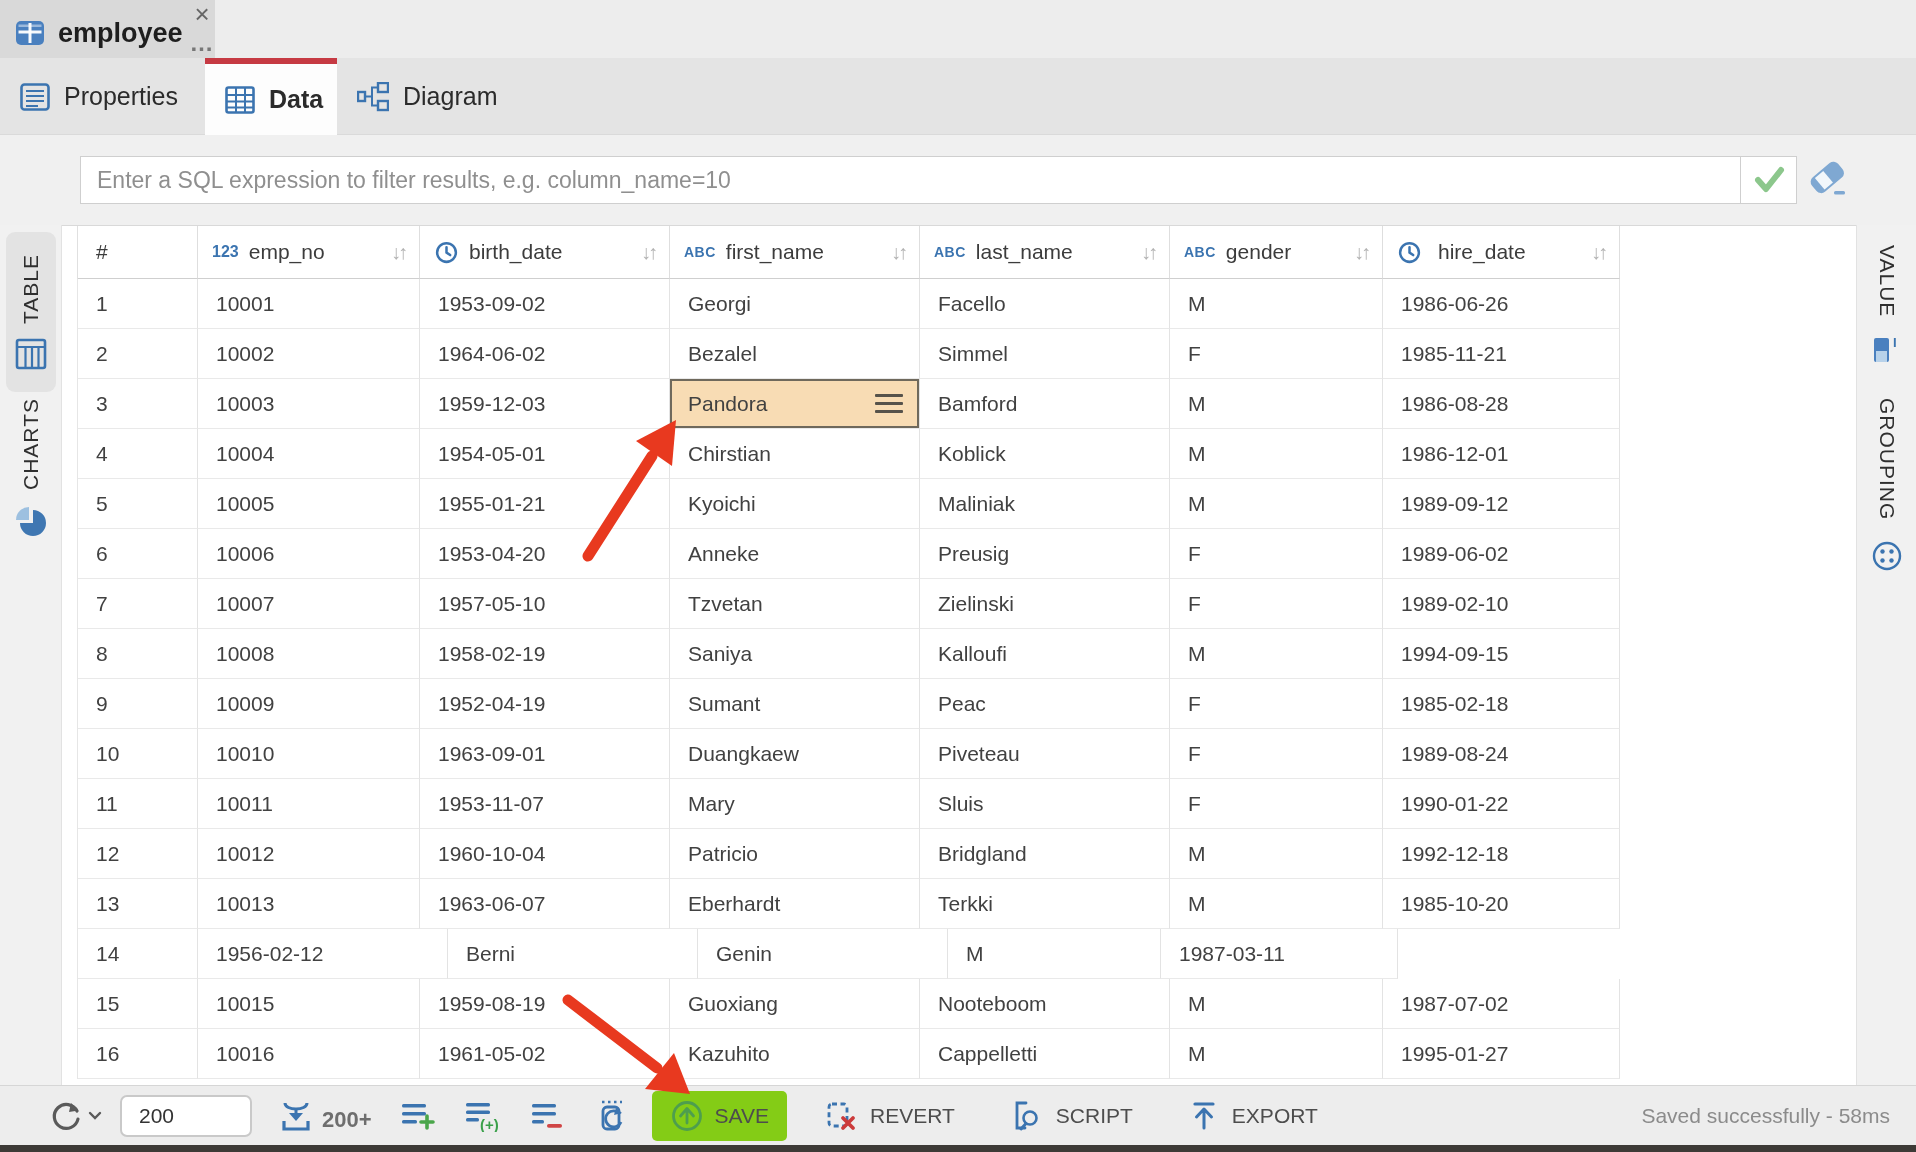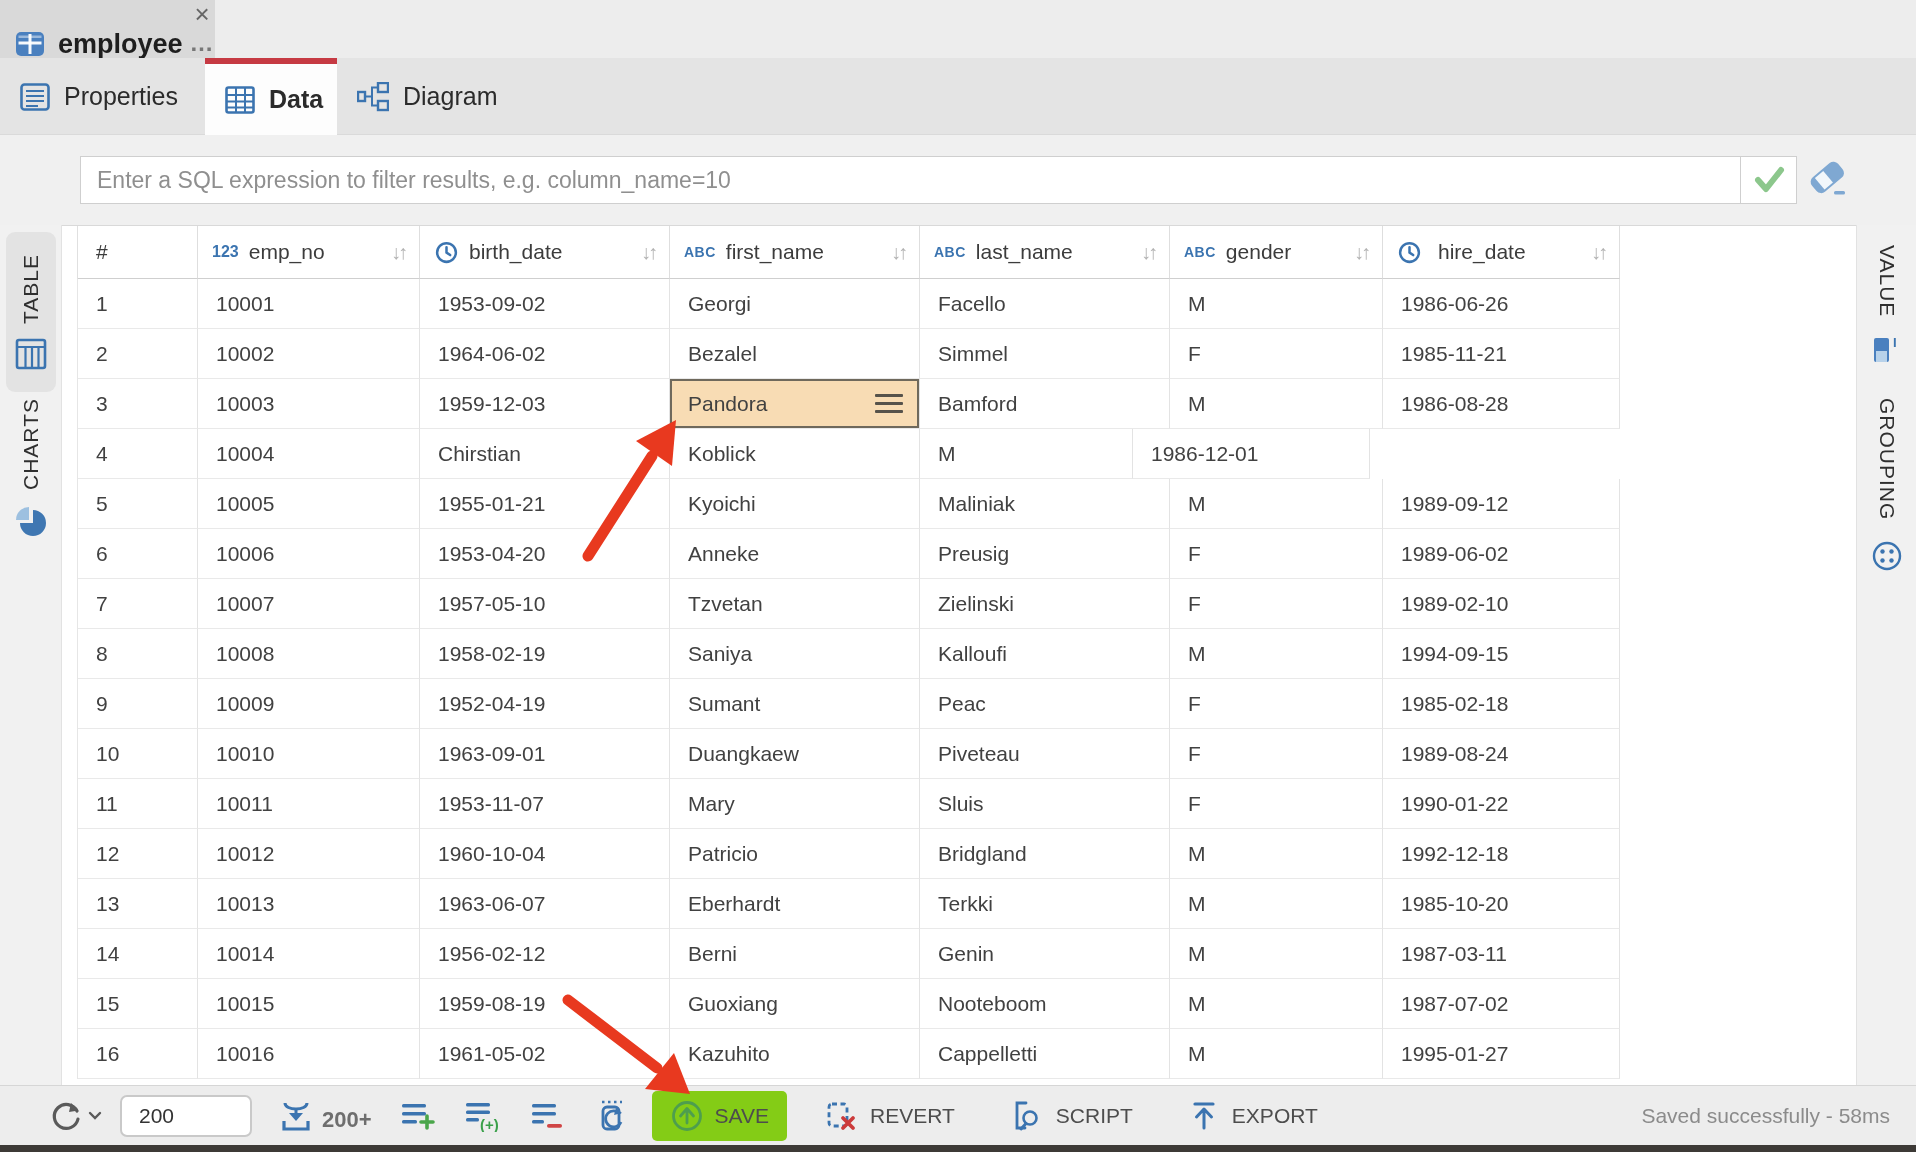--- a/index.html
+++ b/index.html
@@ -3,21 +3,21 @@
 <meta charset="utf-8">
 <style>
   html,body{margin:0;padding:0;background:#cfcfcf;}
   .screen{position:relative;width:1916px;height:1152px;overflow:hidden;background:#f0f0f0;
           font-family:"Liberation Sans",sans-serif;color:#333;}
   svg{display:block;}
 
   
   .filetabbar{position:absolute;left:0;top:0;width:1916px;height:58px;background:#ededed;}
   .file-tab-block{position:absolute;left:0;top:0;width:215px;height:58px;background:#d9d9d9;}
-  .file-tab{position:absolute;left:0;top:15px;width:182px;height:58px;display:flex;align-items:center;gap:13px;padding-left:15px;box-sizing:border-box;justify-content:space-between;}
+  .file-tab{position:absolute;left:0;top:4px;width:182px;height:58px;display:flex;align-items:center;gap:13px;padding-left:15px;box-sizing:border-box;justify-content:space-between;}
   .file-tab .lbl{font-size:27px;font-weight:bold;color:#1e1e1e;}
   .tab-close{position:absolute;left:188px;top:0px;width:28px;height:28px;font-size:26px;color:#666;display:flex;align-items:center;justify-content:center;cursor:default;}
   .tab-more{position:absolute;left:188px;top:30px;width:28px;height:26px;font-size:24px;font-weight:bold;color:#777;display:flex;align-items:center;justify-content:center;letter-spacing:1px;}
 
   
   .viewtabs{position:absolute;left:0;top:58px;width:1916px;height:77px;background:#e4e4e4;border-bottom:1px solid #dadada;box-sizing:border-box;}
   .vtab{position:absolute;top:0;height:77px;display:flex;align-items:center;gap:14px;padding:0 20px;box-sizing:border-box;font-size:25px;color:#2b2b2b;}
   .vtab.props{left:0;width:205px;}
   .vtab.data{left:205px;width:132px;background:#fdfdfd;border-top:6px solid #c63a43;font-weight:bold;}
   .vtab.diag{left:337px;width:210px;}
@@ -270,20 +270,21 @@
                 <i></i>
               </span>
             </div>
             <div class="gcell" style="width: 250px;">Bamford</div>
             <div class="gcell" style="width: 213px;">M</div>
             <div class="gcell" style="width: 237px;">1986-08-28</div>
           </div>
           <div class="grow">
             <div class="gcell" style="width: 120px;">4</div>
             <div class="gcell" style="width: 222px;">10004</div>
+            <div class="gcell" style="width: 250px;">1954-05-01</div>
             <div class="gcell" style="width: 250px;">Chirstian</div>
             <div class="gcell" style="width: 250px;">Koblick</div>
             <div class="gcell" style="width: 213px;">M</div>
             <div class="gcell" style="width: 237px;">1986-12-01</div>
           </div>
           <div class="grow">
             <div class="gcell" style="width: 120px;">5</div>
             <div class="gcell" style="width: 222px;">10005</div>
             <div class="gcell" style="width: 250px;">1955-01-21</div>
             <div class="gcell" style="width: 250px;">Kyoichi</div>
@@ -358,21 +359,20 @@
             <div class="gcell" style="width: 120px;">13</div>
             <div class="gcell" style="width: 222px;">10013</div>
             <div class="gcell" style="width: 250px;">1963-06-07</div>
             <div class="gcell" style="width: 250px;">Eberhardt</div>
             <div class="gcell" style="width: 250px;">Terkki</div>
             <div class="gcell" style="width: 213px;">M</div>
             <div class="gcell" style="width: 237px;">1985-10-20</div>
           </div>
           <div class="grow">
             <div class="gcell" style="width: 120px;">14</div>
-            <div class="gcell" style="width: 222px;">10014</div>
             <div class="gcell" style="width: 250px;">1956-02-12</div>
             <div class="gcell" style="width: 250px;">Berni</div>
             <div class="gcell" style="width: 250px;">Genin</div>
             <div class="gcell" style="width: 213px;">M</div>
             <div class="gcell" style="width: 237px;">1987-03-11</div>
           </div>
           <div class="grow">
             <div class="gcell" style="width: 120px;">15</div>
             <div class="gcell" style="width: 222px;">10015</div>
             <div class="gcell" style="width: 250px;">1959-08-19</div>

